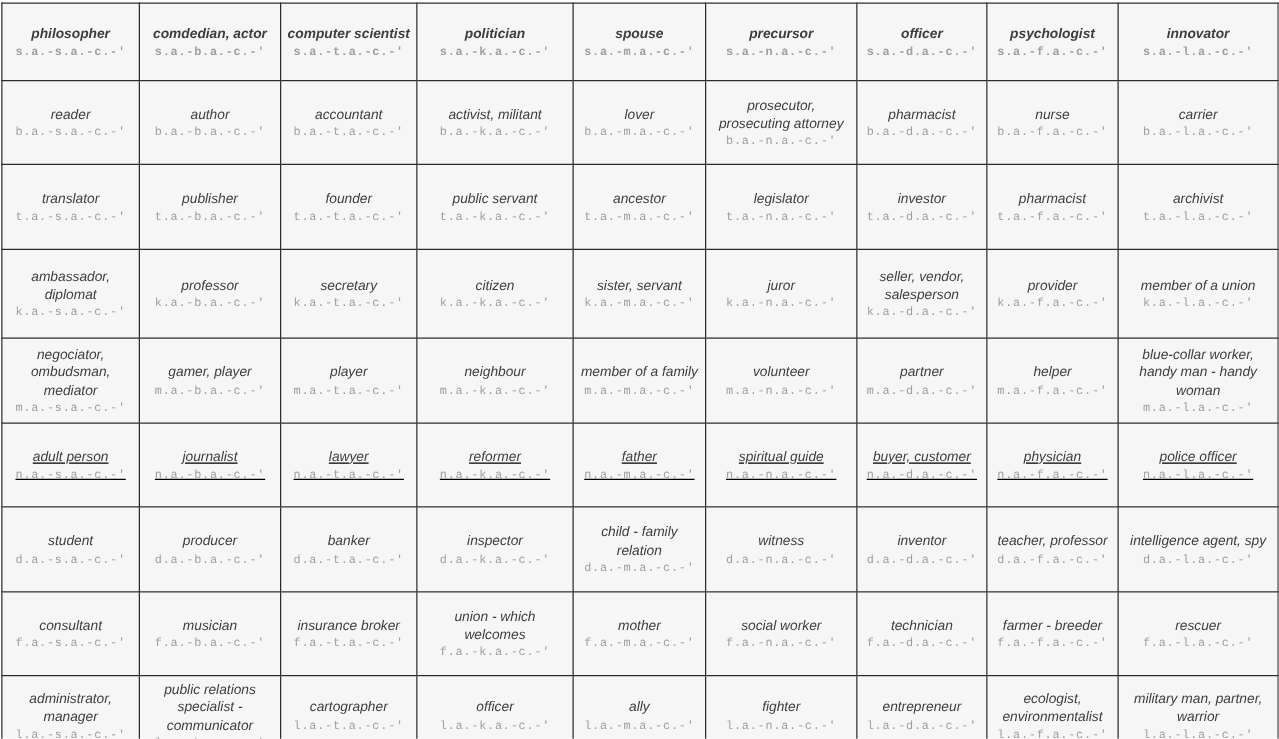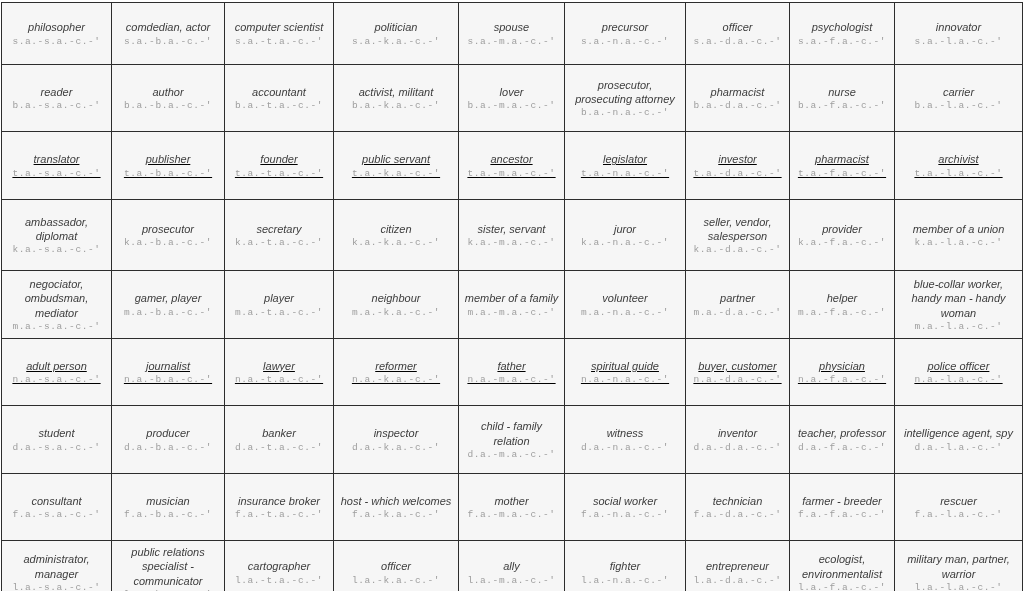--- a/index.html
+++ b/index.html
@@ -26,23 +26,23 @@
   col.c8 { width: 105px; }
   col.c9 { width: 128px; }
   td {
     border: 1px solid #2d2d2d;
     background: #f6f6f6;
     text-align: center;
     vertical-align: middle;
     padding: 2px 5px;
     overflow: hidden;
   }
-  tr:nth-child(1) td { height: 57px; }
+  tr:nth-child(1) td { height: 57px; font-weight: bold; }
   tr:nth-child(2) td { height: 62px; }
-  tr:nth-child(3) td { height: 63px; text-decoration: underline; }
+  tr:nth-child(3) td { height: 63px; }
   tr:nth-child(4) td { height: 66px; }
   tr:nth-child(5) td { height: 63px; }
   tr:nth-child(6) td { height: 62px; text-decoration: underline; }
   tr:nth-child(7) td { height: 63px; }
   tr:nth-child(8) td { height: 62px; }
   tr:nth-child(9) td { height: 59px; }
   .label {
     font-family: "Liberation Sans", sans-serif;
     font-style: italic;
     font-size: 11px;
@@ -188,21 +188,21 @@
           <div class="label" data-name="cell-label">archivist</div>
           <div class="code" data-name="cell-code">t.a.-l.a.-c.-'</div>
         </td>
       </tr>
       <tr data-name="table-row">
         <td data-name="grid-cell">
           <div class="label" data-name="cell-label">ambassador, diplomat</div>
           <div class="code" data-name="cell-code">k.a.-s.a.-c.-'</div>
         </td>
         <td data-name="grid-cell">
-          <div class="label" data-name="cell-label">prosecutor</div>
+          <div class="label" data-name="cell-label">professor</div>
           <div class="code" data-name="cell-code">k.a.-b.a.-c.-'</div>
         </td>
         <td data-name="grid-cell">
           <div class="label" data-name="cell-label">secretary</div>
           <div class="code" data-name="cell-code">k.a.-t.a.-c.-'</div>
         </td>
         <td data-name="grid-cell">
           <div class="label" data-name="cell-label">citizen</div>
           <div class="code" data-name="cell-code">k.a.-k.a.-c.-'</div>
         </td>
@@ -348,21 +348,21 @@
         </td>
         <td data-name="grid-cell">
           <div class="label" data-name="cell-label">musician</div>
           <div class="code" data-name="cell-code">f.a.-b.a.-c.-'</div>
         </td>
         <td data-name="grid-cell">
           <div class="label" data-name="cell-label">insurance broker</div>
           <div class="code" data-name="cell-code">f.a.-t.a.-c.-'</div>
         </td>
         <td data-name="grid-cell">
-          <div class="label" data-name="cell-label">host - which welcomes</div>
+          <div class="label" data-name="cell-label">union - which welcomes</div>
           <div class="code" data-name="cell-code">f.a.-k.a.-c.-'</div>
         </td>
         <td data-name="grid-cell">
           <div class="label" data-name="cell-label">mother</div>
           <div class="code" data-name="cell-code">f.a.-m.a.-c.-'</div>
         </td>
         <td data-name="grid-cell">
           <div class="label" data-name="cell-label">social worker</div>
           <div class="code" data-name="cell-code">f.a.-n.a.-c.-'</div>
         </td>

